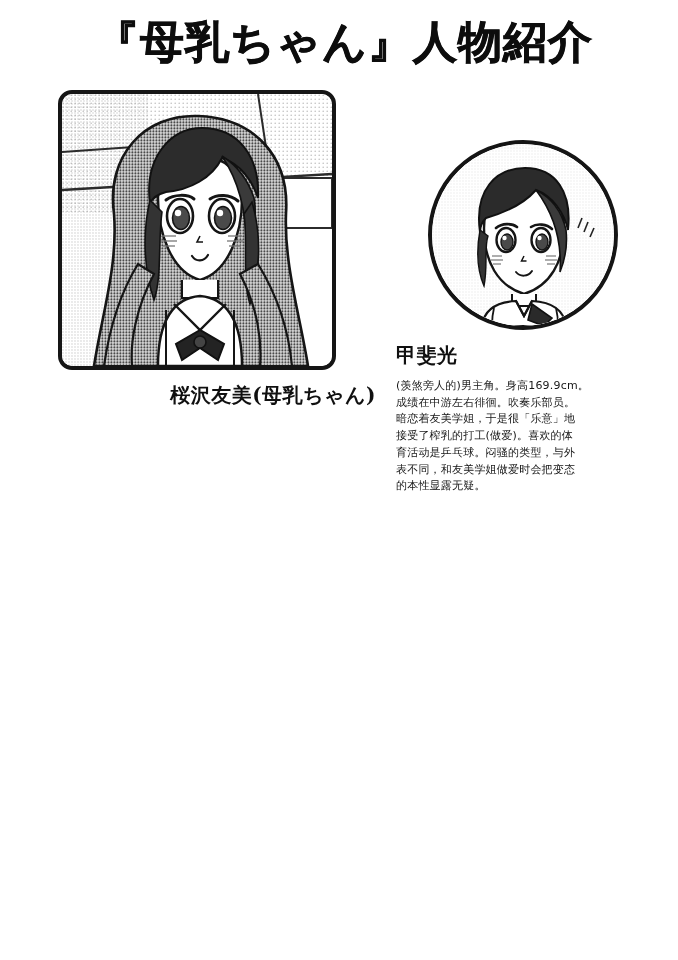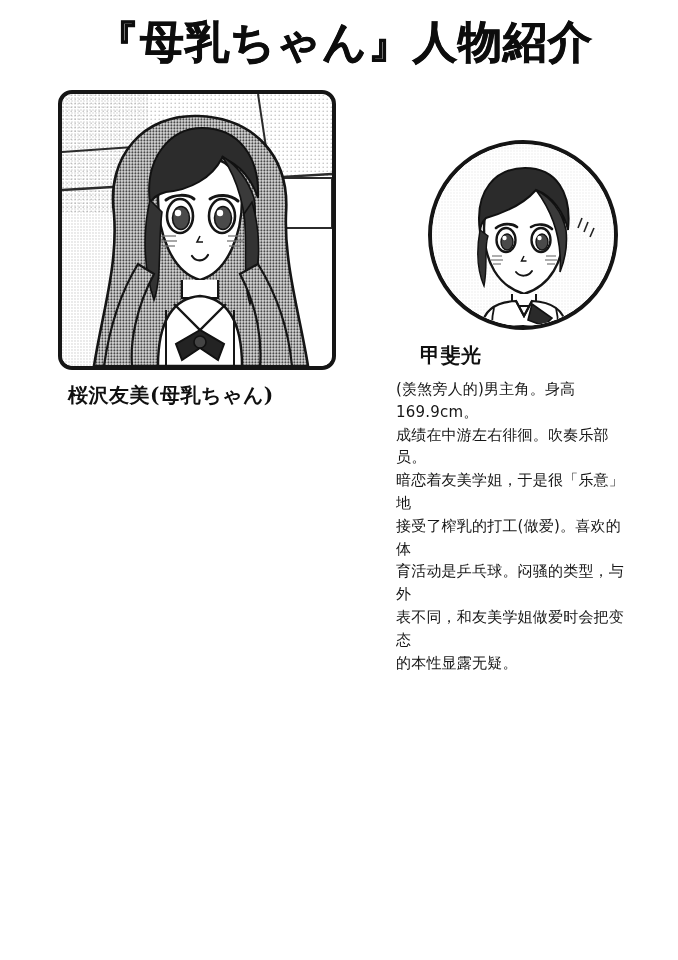--- a/index.html
+++ b/index.html
@@ -80,27 +80,27 @@
   }
 
   .char-name {
     font-family: "DejaVu Serif", "Liberation Serif", serif;
     font-weight: bold;
     font-size: 20px;
     color: #101010;
     margin-top: 12px;
     letter-spacing: 0.5px;
   }
-  .char-name.left-name { margin-left: 10px; }
-  .char-name.right-name { margin-left: 24px; }
+  .char-name.left-name { margin-left: 2px; text-align: right; }
+  .char-name.right-name { }
 
   .char-desc {
     margin-top: 9px;
     font-family: "DejaVu Sans", "Liberation Sans", sans-serif;
-    font-size: 15px;
+    font-size: 11px;
     line-height: 1.52;
     color: #161616;
     letter-spacing: 0.2px;
     white-space: pre-wrap;
   }
   .char-desc.left-desc { width: 300px; }
   .char-desc.right-desc { width: 232px; }
 
   
   .art { position: absolute; left: 0; top: 0; width: 100%; height: 100%; }

